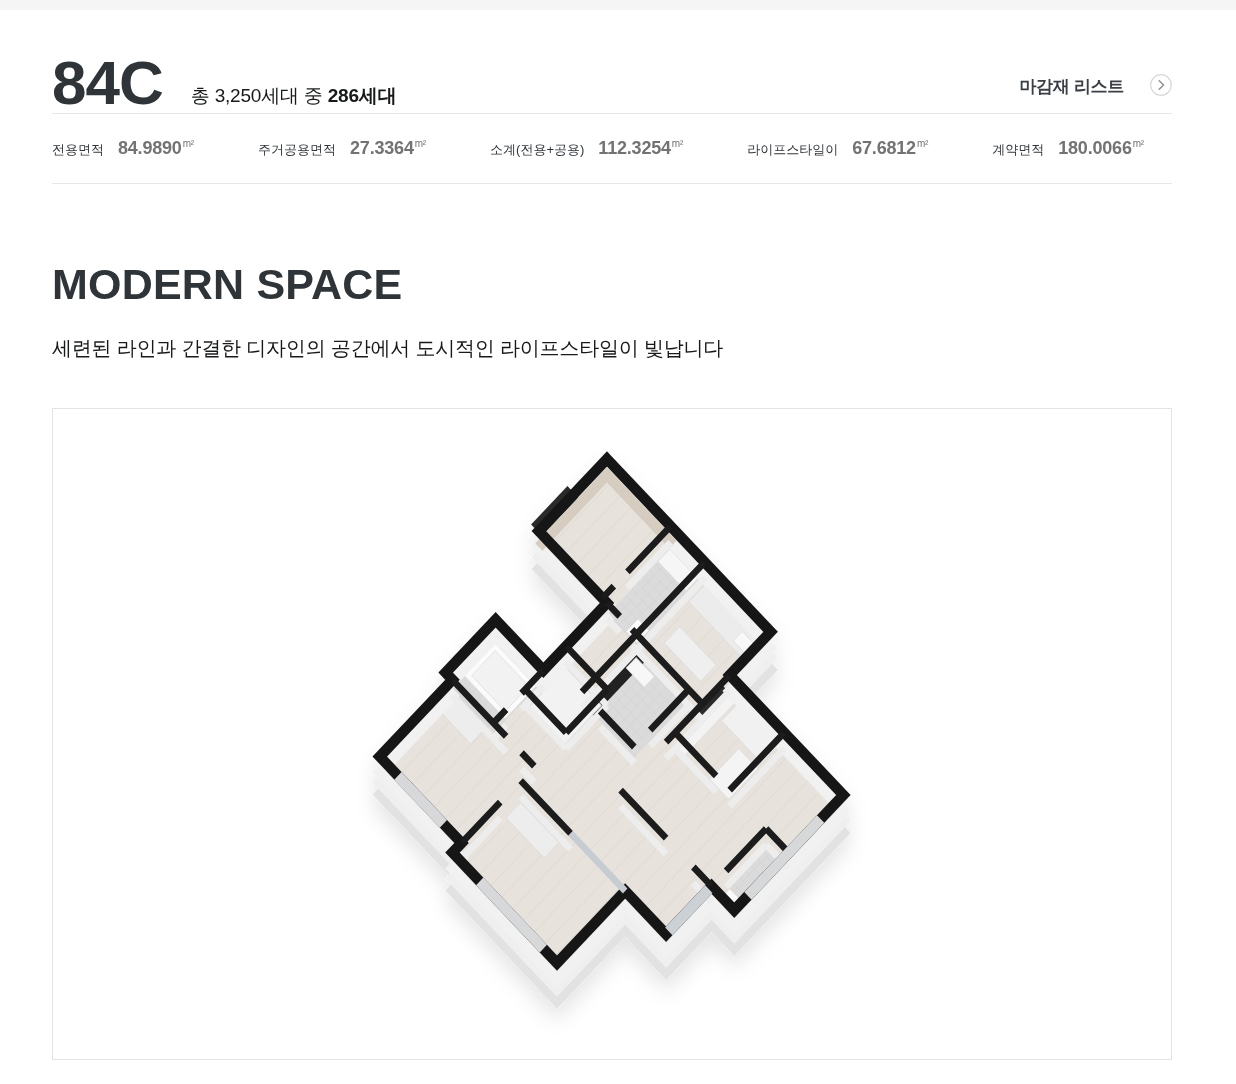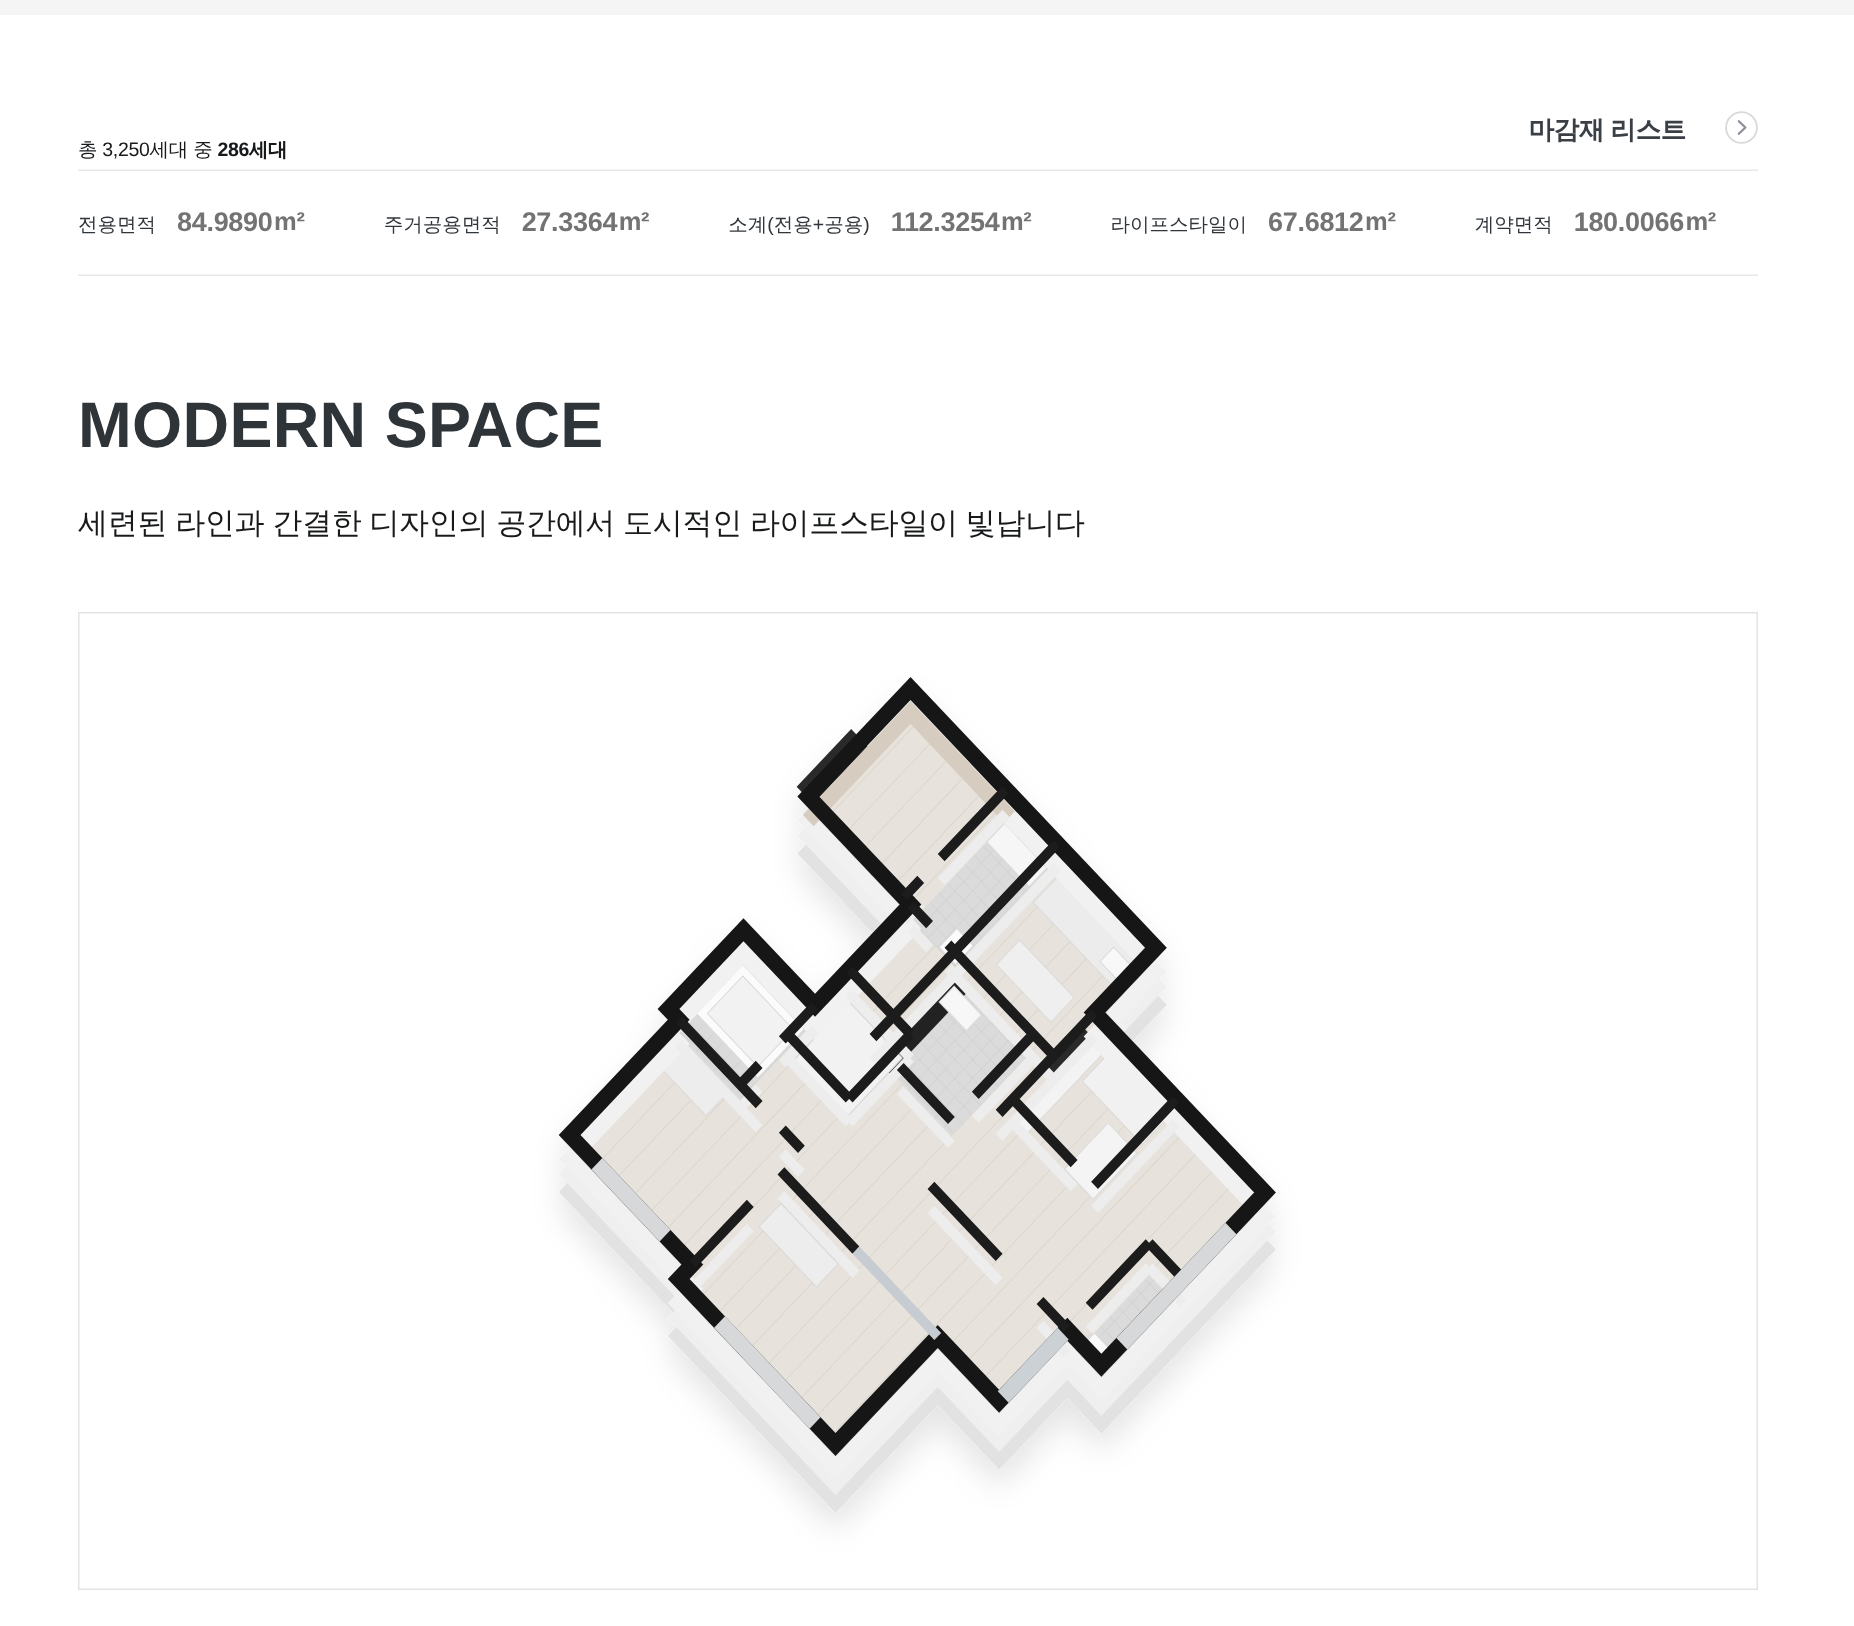--- a/index.html
+++ b/index.html
@@ -8,50 +8,51 @@
     width:1236px; min-height:1084px;
     font-family:"Liberation Sans","DejaVu Sans",sans-serif;
     color:#17191b; overflow:hidden;
   }
   .top-strip { height:10px; background:#f5f5f6; }
   .container { width:1120px; margin-left:52px; }
 
   
   .title-row { position:relative; display:flex; align-items:flex-end; gap:28px; height:103px; padding-top:8px; }
   .unit-title { margin:0; font-size:62px; line-height:0.95; font-weight:700; color:#2f3438; letter-spacing:-1px; }
-  .households { margin:0 0 4px 0; font-size:13px; color:#17191b; letter-spacing:-0.2px; }
+  .households { margin:0 0 4px 0; font-size:19px; color:#17191b; letter-spacing:-0.2px; }
   .households .bold { font-weight:700; }
   .finish-link { position:absolute; right:0; bottom:14px; display:flex; align-items:center; gap:26px;
     background:none; border:none; padding:0; cursor:pointer; font-family:inherit; }
   .finish-link .lbl { font-size:17px; font-weight:700; color:#3a3f45; letter-spacing:-0.3px; }
 
   .divider { height:1px; background:#e7e7e7; }
 
   
   .area-row { display:flex; justify-content:space-between; align-items:center; height:69px; padding-right:28px; }
   .area-item { display:flex; align-items:baseline; gap:14px; white-space:nowrap; }
   .a-label { font-size:13px; color:#30353b; }
   .a-value { display:flex; align-items:flex-start; gap:1px; font-size:18px; font-weight:700; color:#737373; letter-spacing:-0.2px; }
-  .a-unit { font-size:17px; font-weight:700; }
+  .a-unit { font-size:10px; font-weight:400; }
 
   
   .modern-title { margin:76px 0 0 0; font-size:43px; font-weight:700; color:#2f3438; letter-spacing:0.2px; }
   .modern-sub { margin:26px 0 0 0; font-size:20px; color:#17191b; letter-spacing:-0.2px; }
   .plan-box { margin-top:46px; height:652px; border:1px solid #e3e3e3; background:#fff;
     display:flex; align-items:center; justify-content:center; }
   .plan-box svg { display:block; }
 </style>
 </head>
 <body>
 
 <div class="top-strip"></div>
 
 <div class="container">
 
   <div class="title-row">
+    <h1 class="unit-title">84C</h1>
     <p class="households"><span>총 3,250세대 중 </span><span class="bold">286세대</span></p>
 
     <button class="finish-link">
       <span class="lbl">마감재 리스트</span>
       <span>
         <svg width="22" height="22" viewBox="0 0 22 22">
           <circle cx="11" cy="11" r="10.3" fill="none" stroke="#d9d9d9" stroke-width="1.2"></circle>
           <path d="M9.2 6.8 L13.6 11 L9.2 15.2" fill="none" stroke="#8b9096" stroke-width="1.5" stroke-linecap="round" stroke-linejoin="round"></path>
         </svg>
       </span>

